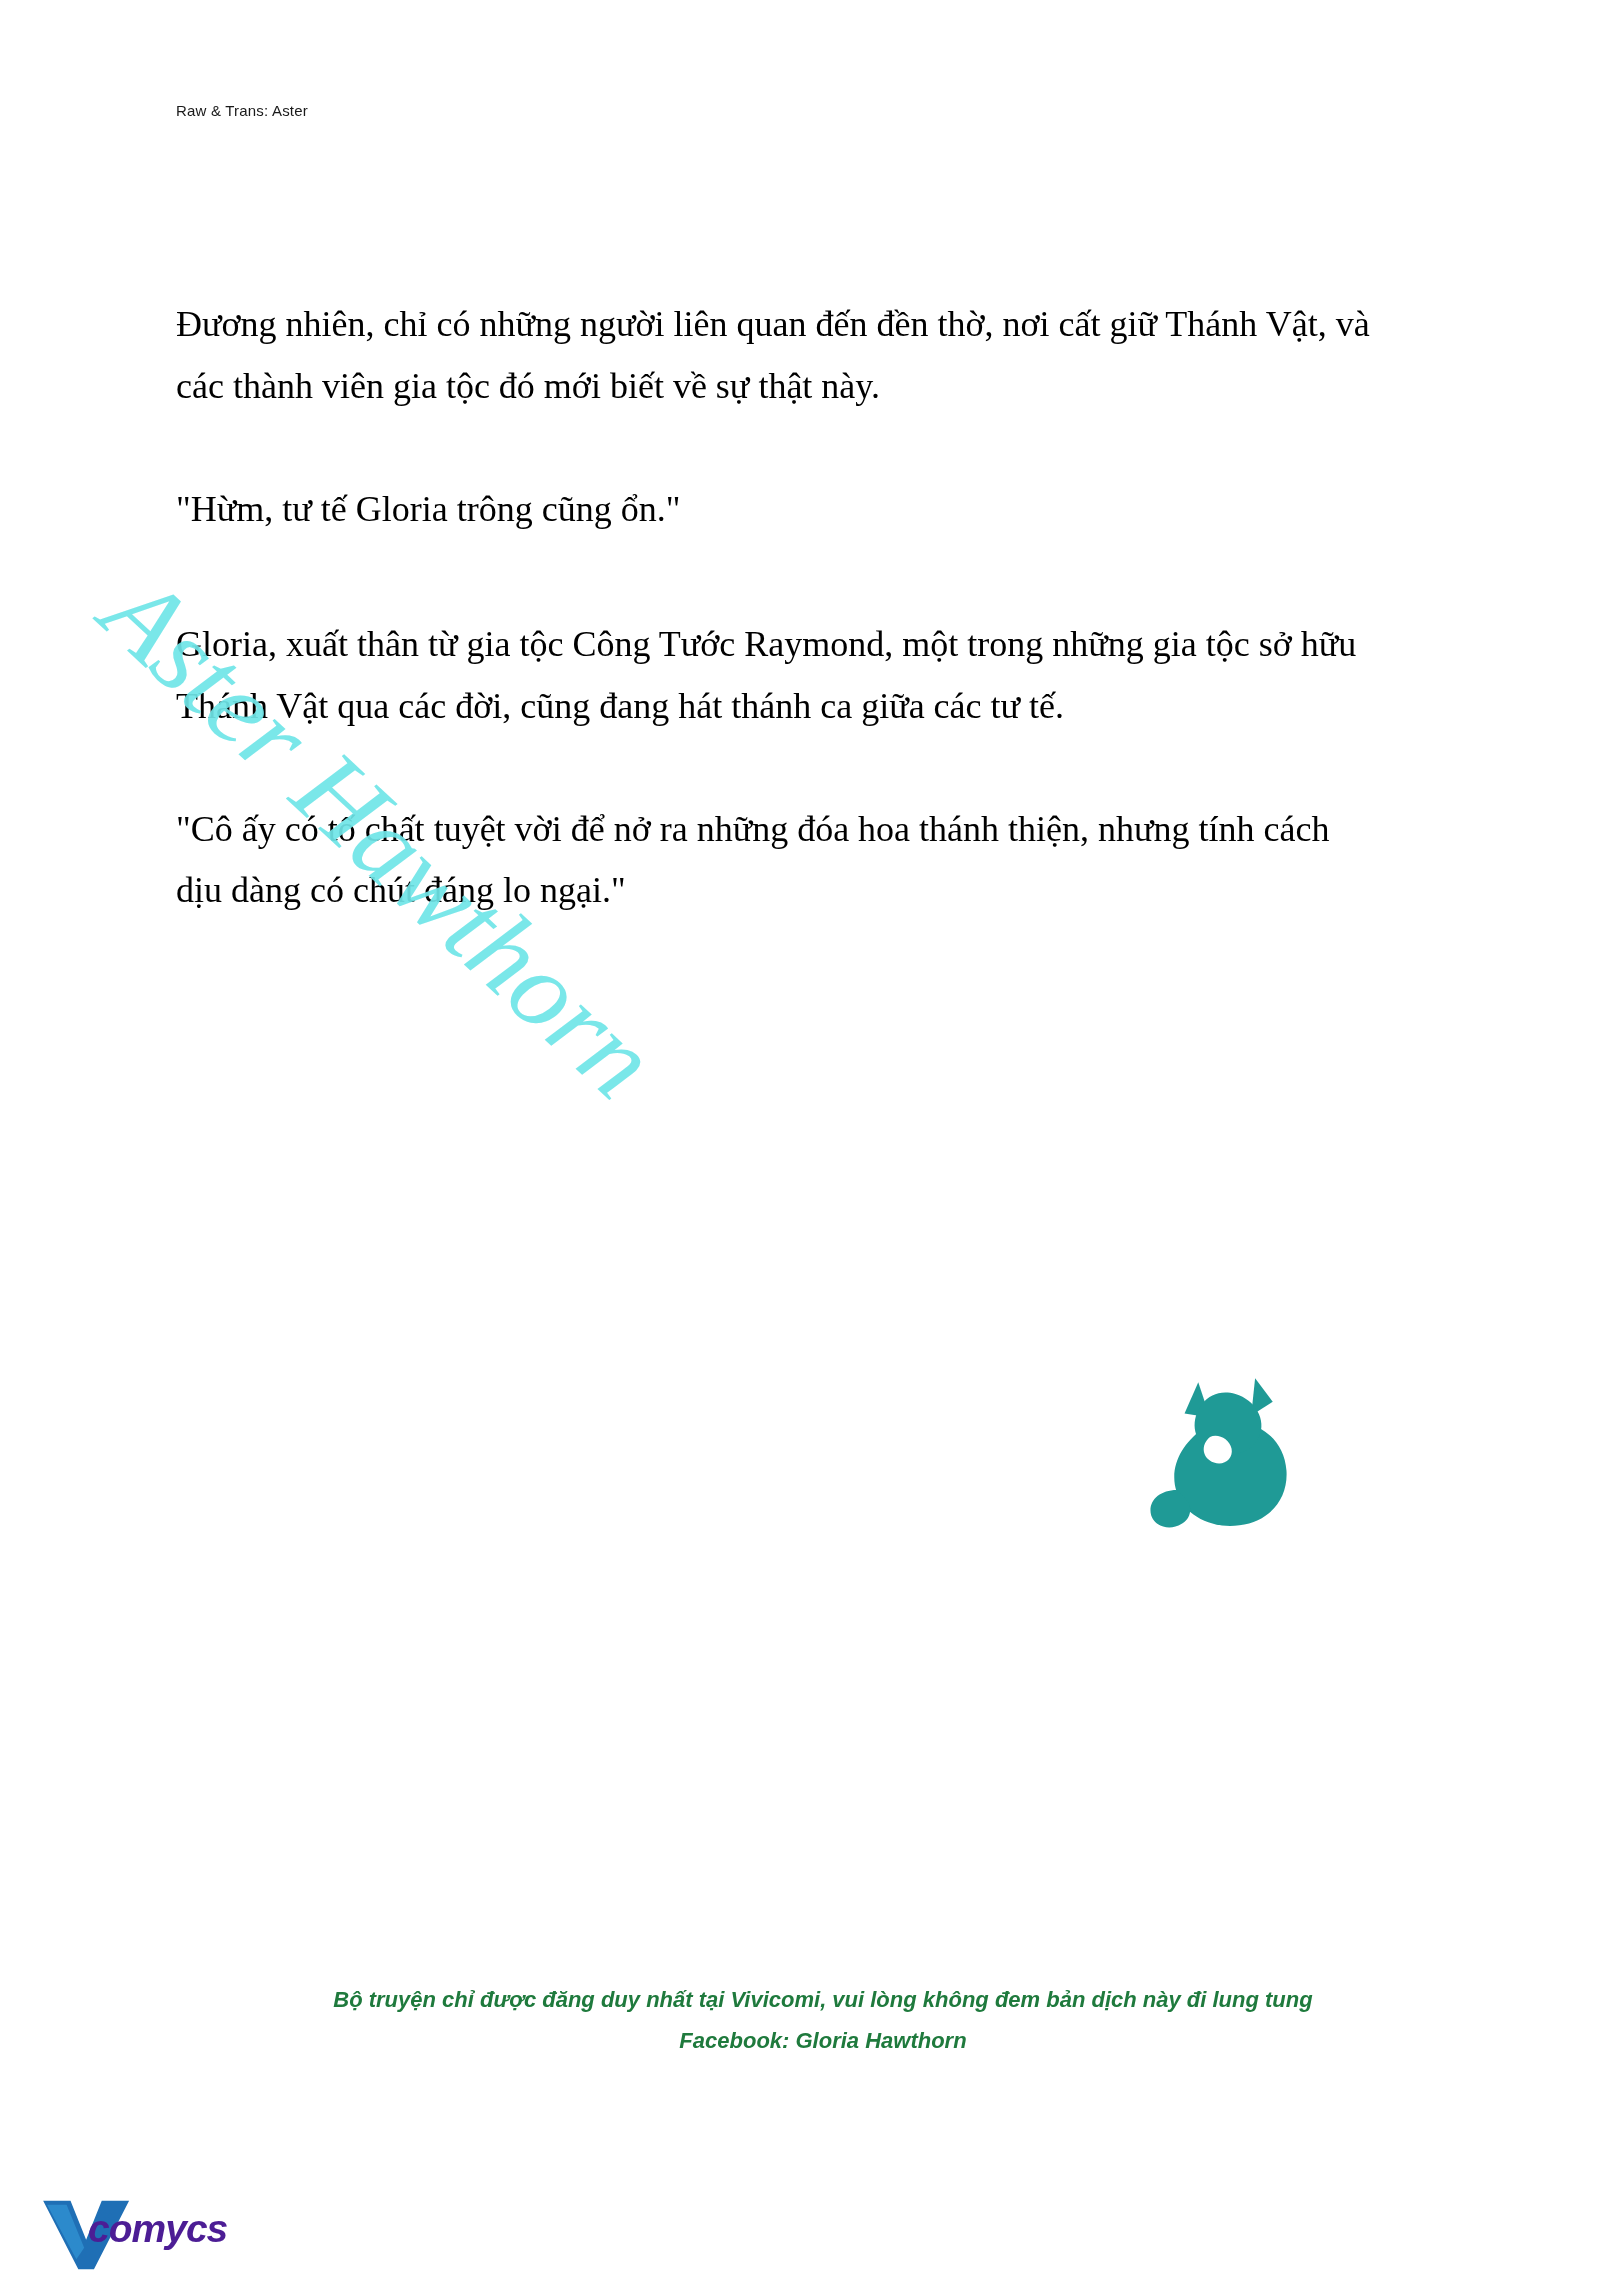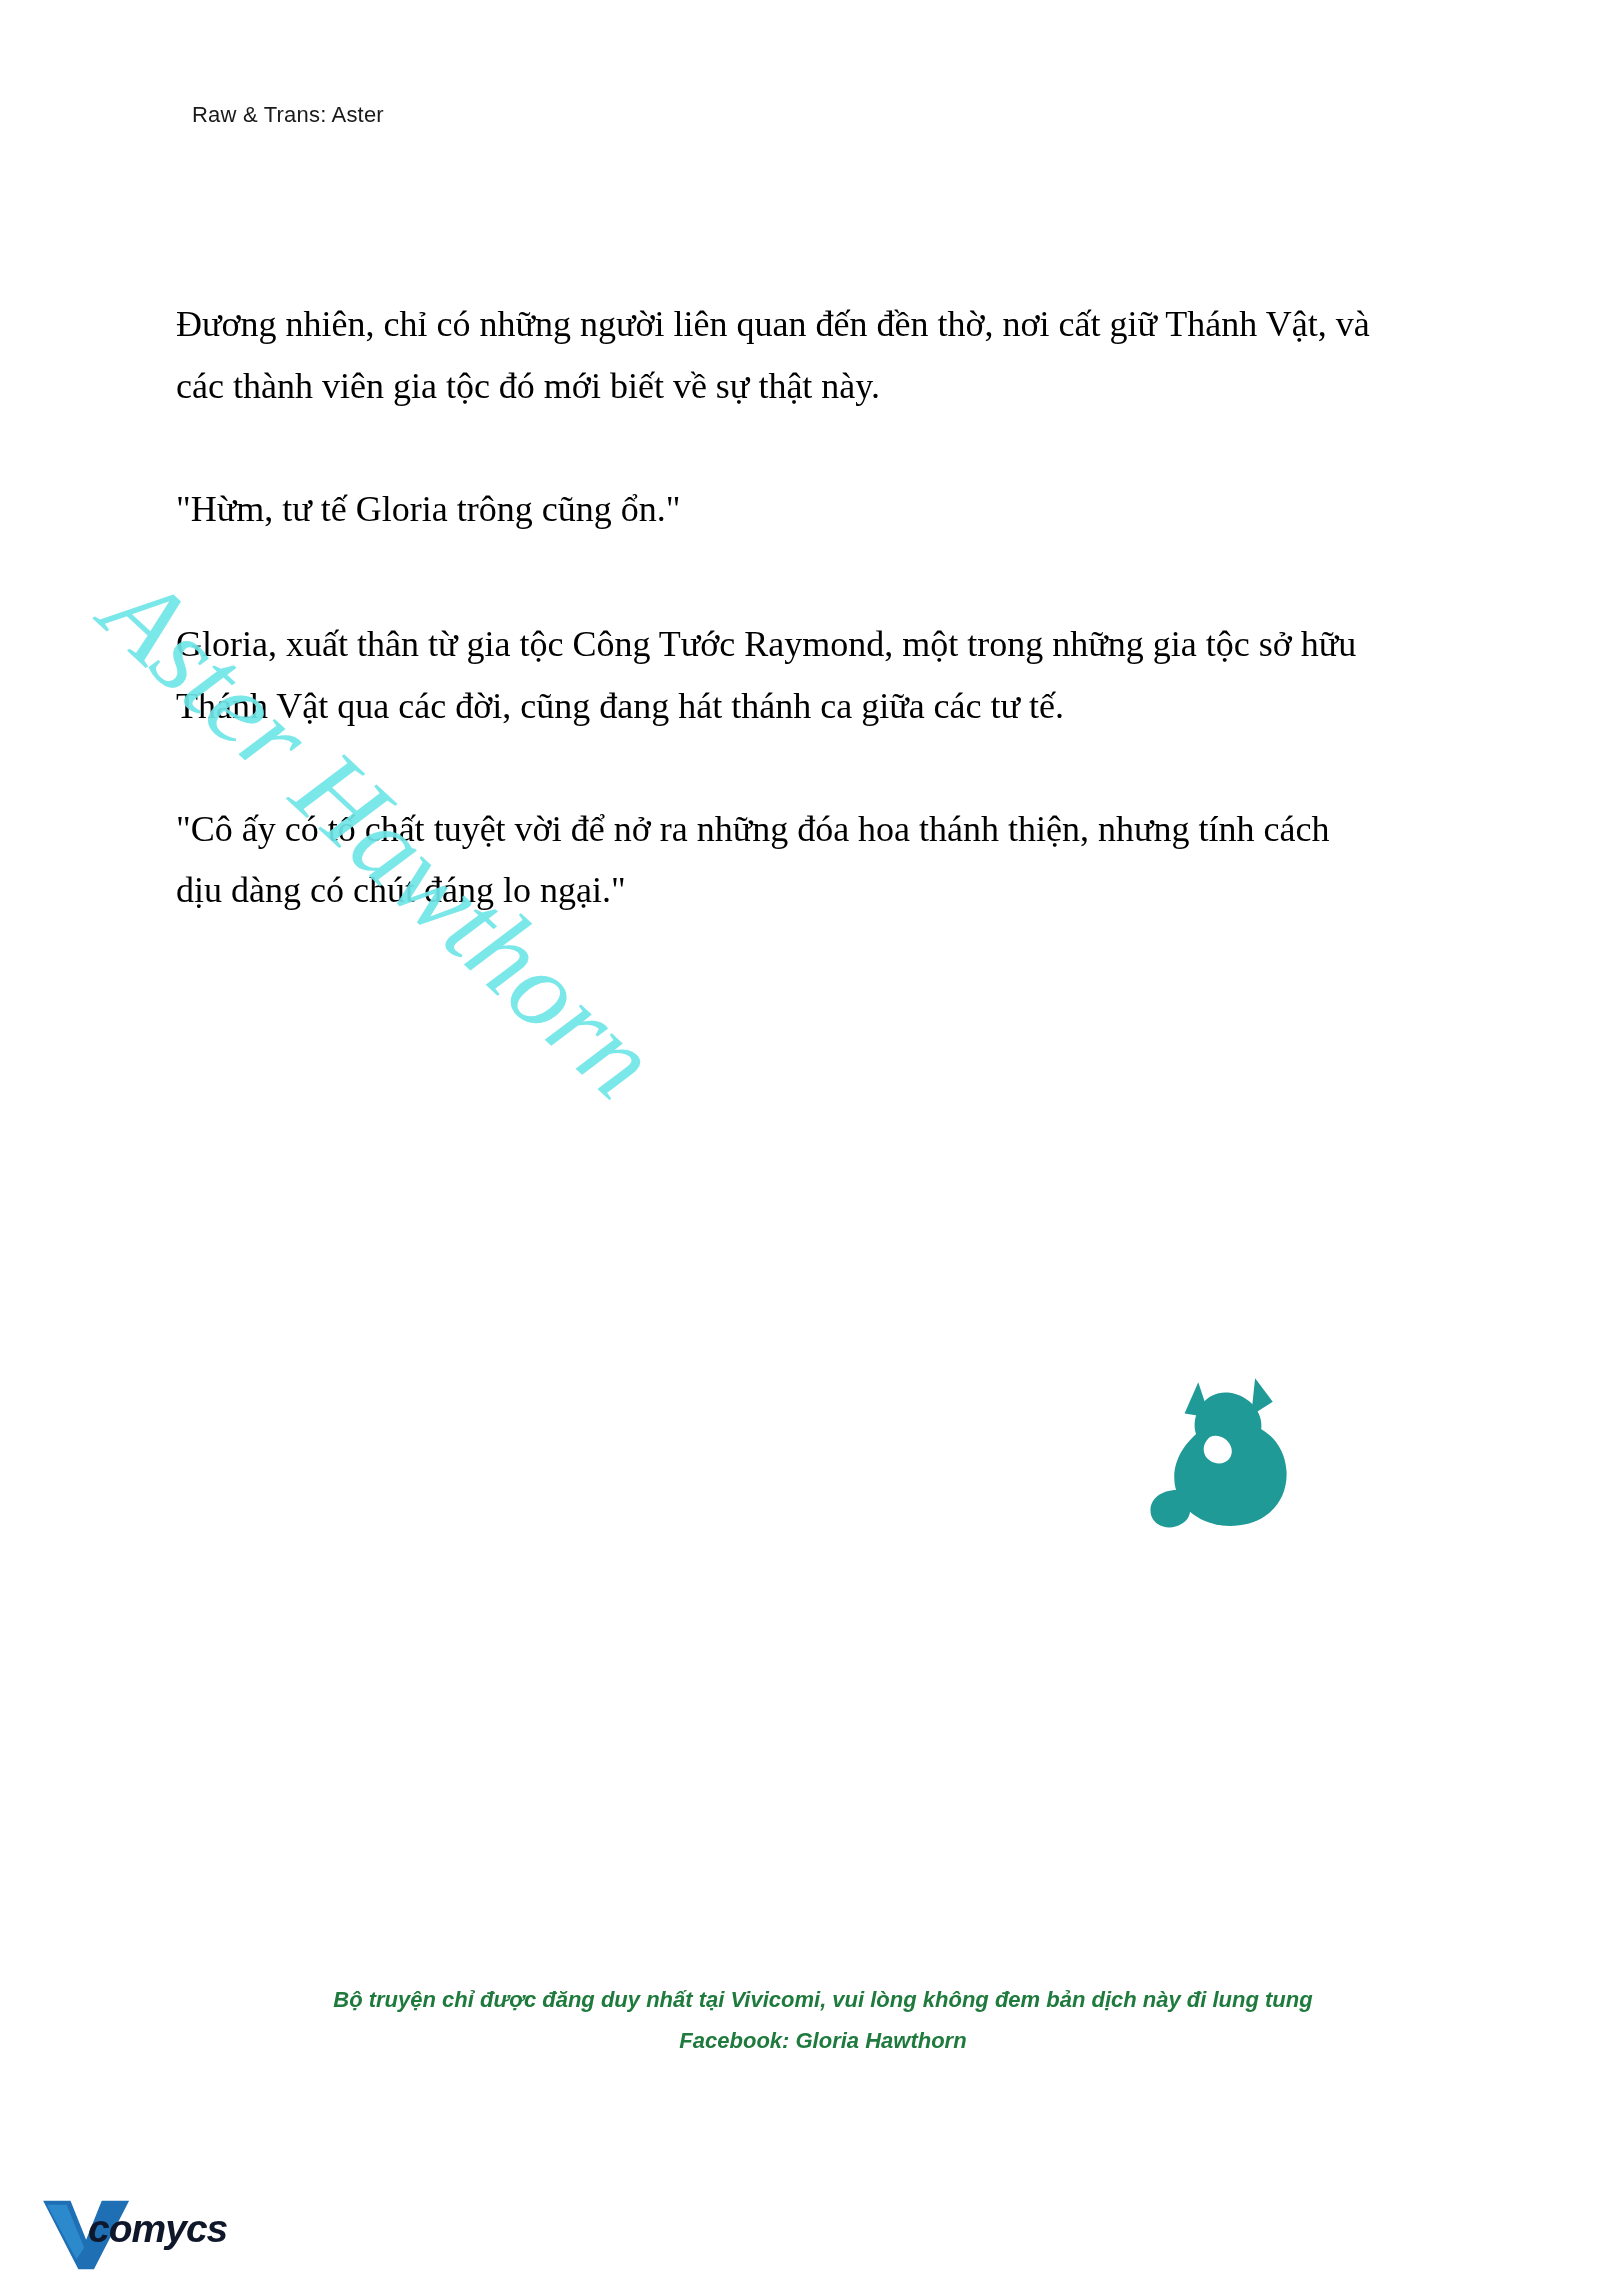--- a/index.html
+++ b/index.html
@@ -18,23 +18,23 @@
   .page {
     position: absolute;
     inset: 0;
     background: #ffffff;
   }
 
   
   .header {
     position: absolute;
     top: 102px;
-    left: 192px;
+    left: 176px;
     font-family: "Liberation Sans", sans-serif;
-    font-size: 22px;
+    font-size: 15px;
     color: #1a1a1a;
     letter-spacing: 0.2px;
   }
 
   
   .content {
     position: absolute;
     top: 294px;
     left: 176px;
     width: 1206px;
@@ -101,21 +101,21 @@
     height: 84px;
   }
   .brand-text {
     position: absolute;
     left: 51px;
     top: 15.7px;
     font-family: "Liberation Sans", sans-serif;
     font-weight: bold;
     font-style: italic;
     font-size: 39px;
-    color: #0f172a;
+    color: #4c1d95;
     letter-spacing: -1px;
   }
 </style>
 </head>
 <body>
 
 <div class="page">
 
   <div class="header">Raw &amp; Trans: Aster</div>
 

